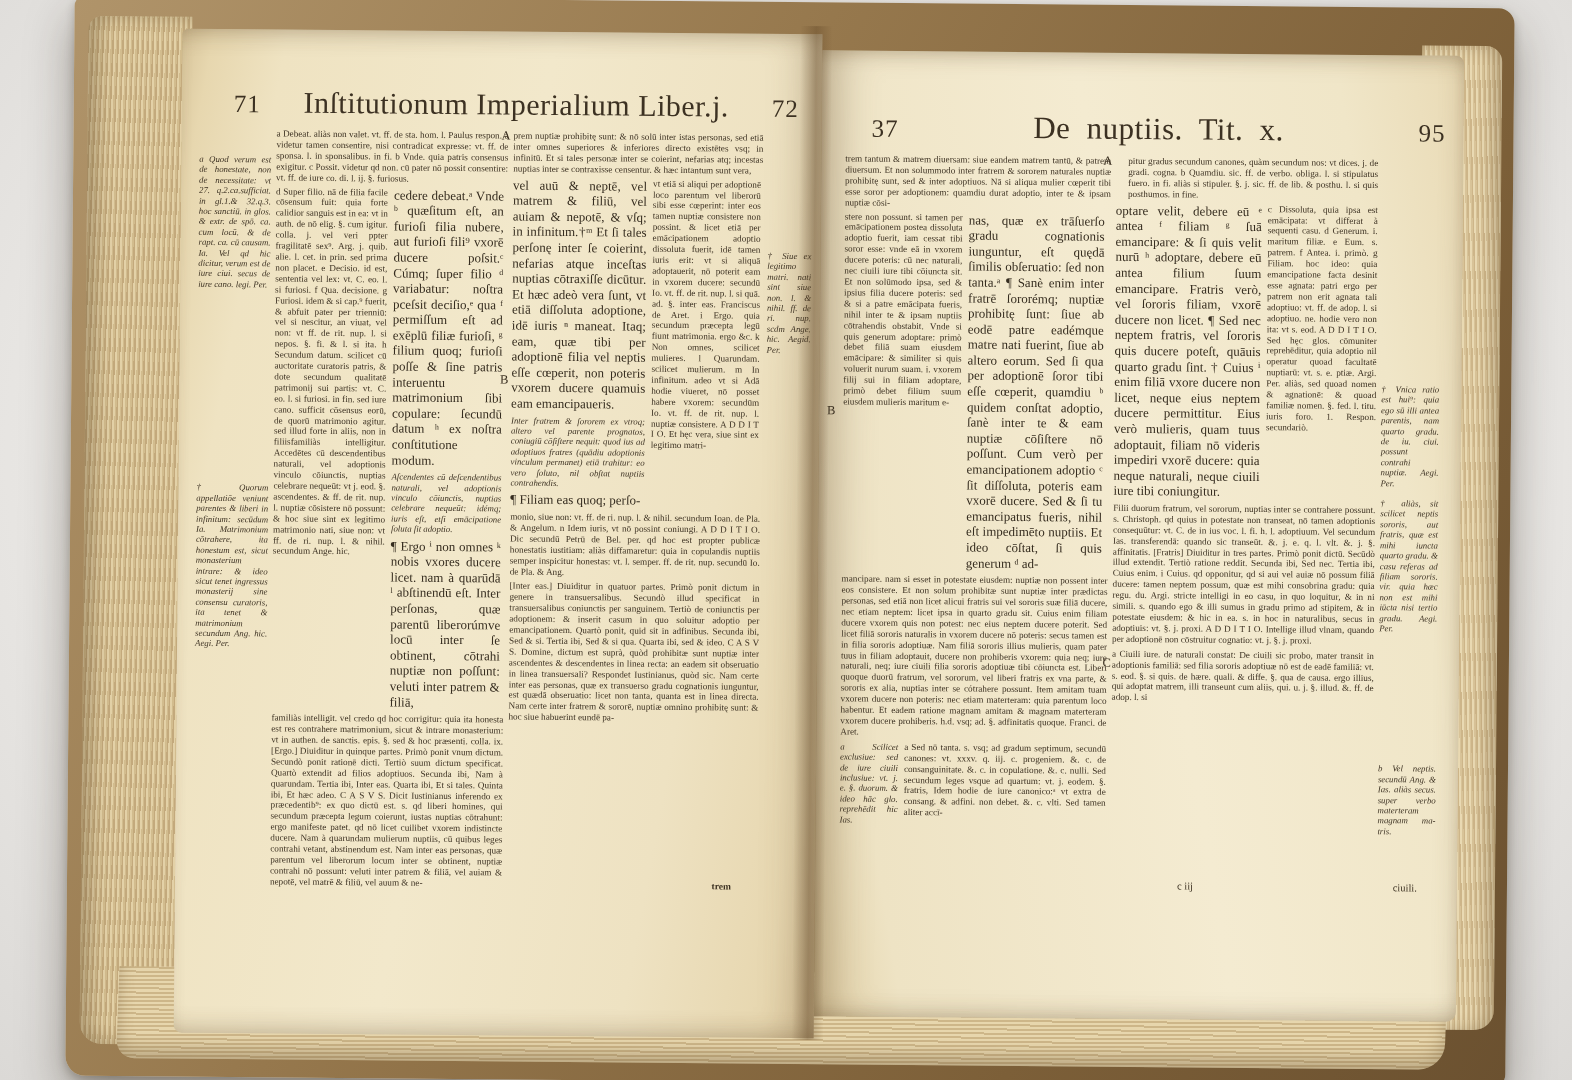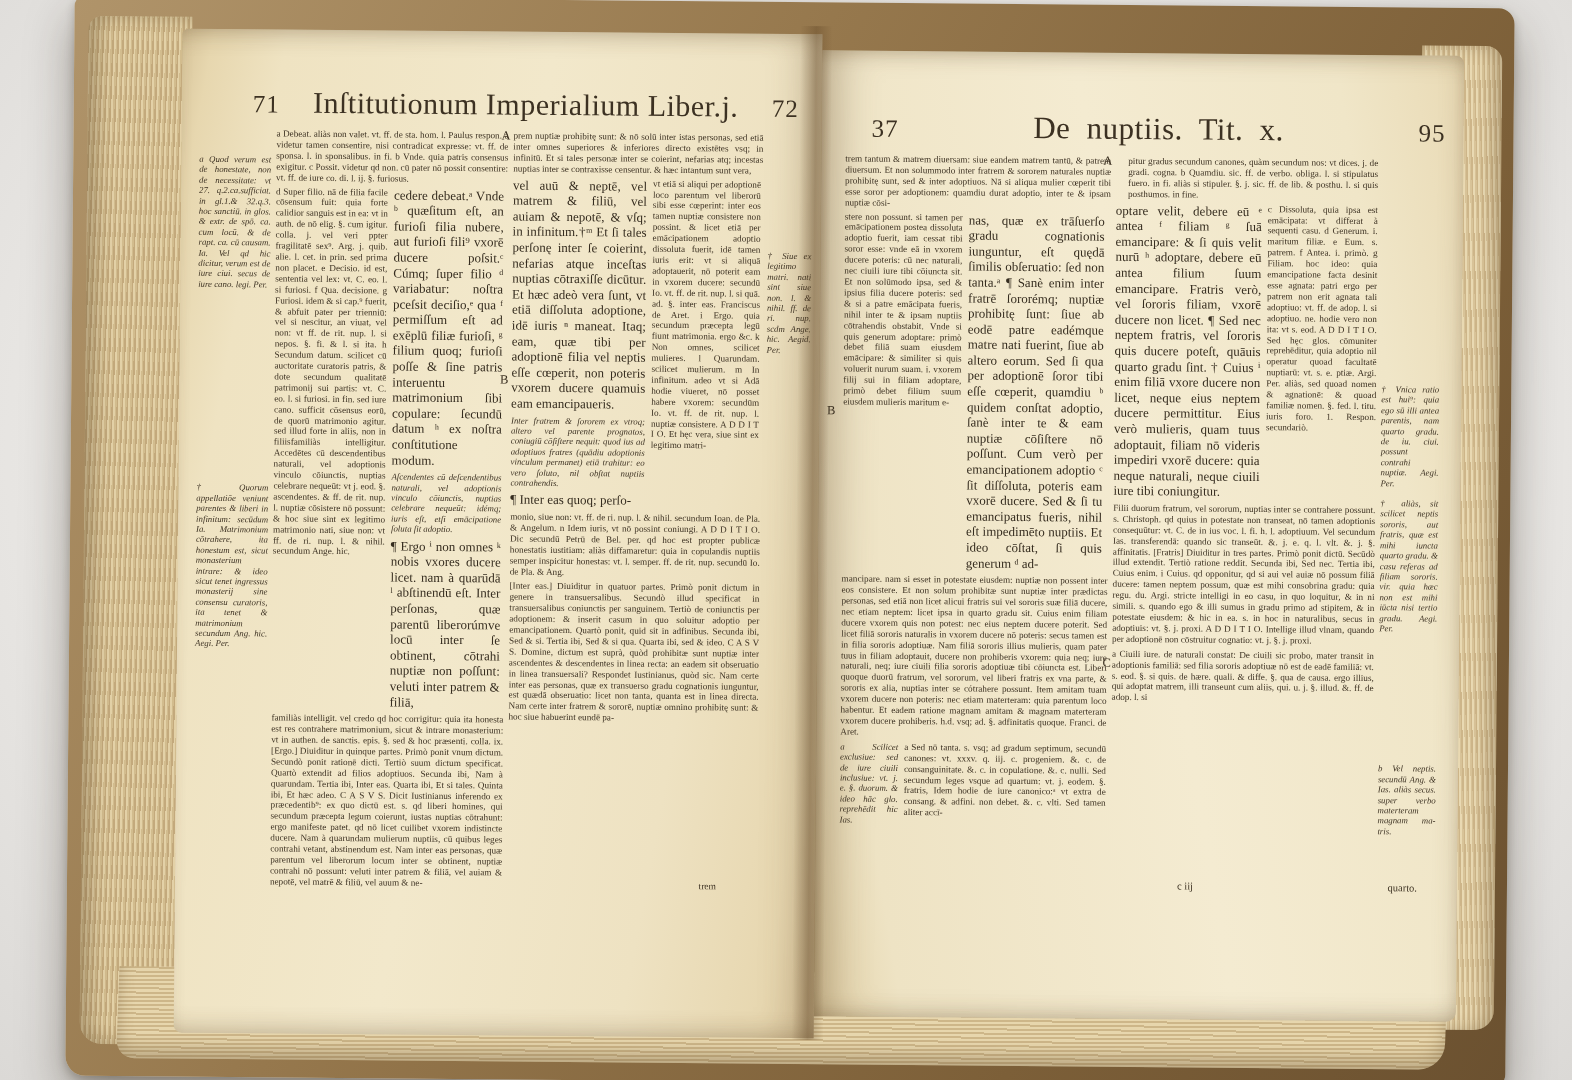--- a/index.html
+++ b/index.html
@@ -69,40 +69,40 @@
   .fm .it{margin-bottom:9px;}
   .colA{width:232px;flex:0 0 auto;position:relative;}
   .colB{width:250px;flex:0 0 auto;position:relative;}
   .gn{width:44px;flex:0 0 auto;padding-top:118px;}
   .split{display:flex;gap:6px;align-items:flex-start;margin-top:3px;}
   .split .sub-sm{flex:0 0 auto;}
   .split .sub-lg{flex:0 0 auto;}
   .mletter{position:absolute;font-size:12.5px;color:#3c3122;}
   .blk{margin-top:4px;}
   .catchword{position:absolute;font-size:9.5px;}
-  .pl-catch{right:99px;bottom:146px;}
+  .pl-catch{right:84px;bottom:146px;font-weight:bold;}
   .sig-row{position:absolute;left:322px;bottom:128px;width:240px;display:flex;justify-content:space-between;font-size:10.5px;padding:0 14px 0 40px;}
   .rp-col1{width:266px;flex:0 0 auto;position:relative;}
   .rp-col2{width:262px;flex:0 0 auto;position:relative;}
   .rp-fm{width:58px;flex:0 0 auto;padding-top:226px;}
   .rp-fm .it{margin-bottom:10px;}
   .note-row{display:flex;gap:6px;align-items:flex-start;margin-top:4px;}
 </style>
 </head>
 <body>
 
 <div class="book">
   <div class="cover"></div>
   <div class="edge-left"></div>
   <div class="edge-right"></div>
   <div class="edge-bottom"></div>
 
   <div class="page page-left">
     <div class="hdr">
-      <div class="pgno" style="margin-left:53px">71</div>
+      <div class="pgno" style="margin-left:34px">71</div>
       <div class="ttl">Inſtitutionum Imperialium Liber.j.</div>
       <div class="pgno" style="margin-right:9px">72</div>
     </div>
     <div class="body-row">
       <div class="fm">
         <div class="it" style="padding-top:26px">a Quod verum est de honestate, non de necessitate: vt 27. q.2.ca.sufficiat. in gl.1.&amp; 32.q.3. hoc sanctiū. in glos. &amp; extr. de spō. ca. cum locū. &amp; de rapt. ca. cū causam. Ia. Vel qd hic dicitur, verum est de iure ciui. secus de iure cano. legi. Per.</div>
         <div class="it" style="padding-top:184px">† Quorum appellatiōe veniunt parentes &amp; liberi in infinitum: secūdum Ia. Matrimonium cōtrahere, ita honestum est, sicut monasterium intrare: &amp; ideo sicut tenet ingressus monasterij sine consensu curatoris, ita tenet &amp; matrimonium secundum Ang. hic. Aegi. Per.</div>
       </div>
       <div class="colA">
         <div class="mletter" style="right:-2px;top:-2px">A</div>
@@ -117,21 +117,21 @@
           </div>
         </div>
         <div class="sm blk">familiàs intelligit. vel credo qd hoc corrigitur: quia ita honesta est res contrahere matrimonium, sicut &amp; intrare monasterium: vt in authen. de sanctis. epis. §. sed &amp; hoc præsenti. colla. ix. [Ergo.] Diuiditur in quinque partes. Primò ponit vnum dictum. Secundò ponit rationē dicti. Tertiò suum dictum specificat. Quartò extendit ad filios adoptiuos. Secunda ibi, Nam à quarundam. Tertia ibi, Inter eas. Quarta ibi, Et si tales. Quinta ibi, Et hæc adeo. C A S V S. Dicit Iustinianus inferendo ex præcedentib⁹: ex quo dictū est. s. qd liberi homines, qui secundum præcepta legum coierunt, iustas nuptias cōtrahunt: ergo manifeste patet. qd nō licet cuilibet vxorem indistincte ducere. Nam à quarundam mulierum nuptiis, cū quibus leges contrahi vetant, abstinendum est. Nam inter eas personas, quæ parentum vel liberorum locum inter se obtinent, nuptiæ contrahi nō possunt: veluti inter patrem &amp; filiā, vel auiam &amp; nepotē, vel matrē &amp; filiū, vel auum &amp; ne-</div>
       </div>
       <div class="colB">
         <div class="sm">prem nuptiæ prohibitę sunt: &amp; nō solū inter istas personas, sed etiā inter omnes superiores &amp; inferiores directo existētes vsq; in infinitū. Et si tales personæ inter se coierint, nefarias atq; incestas nuptias inter se contraxisse censentur. &amp; hæc intantum sunt vera,</div>
         <div class="split">
           <div class="sub-lg" style="width:134px">
             <div class="lg">vel auū &amp; neptē, vel matrem &amp; filiū, vel auiam &amp; nepotē, &amp; vſq; in infinitum.†ᵐ Et ſi tales perſonę inter ſe coierint, nefarias atque inceſtas nuptias cōtraxiſſe dicūtur. Et hæc adeò vera ſunt, vt etiā diſſoluta adoptione, idē iuris ⁿ maneat. Itaq; eam, quæ tibi per adoptionē filia vel neptis eſſe cœperit, non poteris vxorem ducere quamuis eam emancipaueris.</div>
             <div class="it blk">Inter fratrem &amp; ſororem ex vtroq; altero vel parente prognatos, coniugiū cōſiſtere nequit: quod ius ad adoptiuos fratres (quādiu adoptionis vinculum permanet) etiā trahitur: eo vero ſoluto, nil obſtat nuptiis contrahendis.</div>
-            <div class="lg blk">¶ Inter eas quoq; perſo-</div>
+            <div class="lg blk">¶ Filiam eas quoq; perſo-</div>
           </div>
           <div class="sub-sm sm" style="width:108px">vt etiā si aliqui per adoptionē loco parentum vel liberorū sibi esse cœperint: inter eos tamen nuptiæ consistere non possint. &amp; licet etiā per emācipationem adoptio dissoluta fuerit, idē tamen iuris erit: vt si aliquā adoptauerit, nō poterit eam in vxorem ducere: secundū Io. vt. ff. de rit. nup. l. si quā. ad. §. inter eas. Franciscus de Aret. i Ergo. quia secundum præcepta legū fiunt matrimonia. ergo &amp;c. k Non omnes, scilicet mulieres. l Quarundam. scilicet mulierum. m In infinitum. adeo vt si Adā hodie viueret, nō posset habere vxorem: secundūm Io. vt. ff. de rit. nup. l. nuptiæ consistere. A D D I T I O. Et hęc vera, siue sint ex legitimo matri-</div>
         </div>
         <div class="sm blk">monio, siue non: vt. ff. de ri. nup. l. &amp; nihil. secundum Ioan. de Pla. &amp; Angelum. n Idem iuris, vt nō possint coniungi. A D D I T I O. Dic secundū Petrū de Bel. per. qd hoc est propter publicæ honestatis iustitiam: aliàs diffamaretur: quia in copulandis nuptiis semper inspicitur honestas: vt. l. semper. ff. de rit. nup. secundū Io. de Pla. &amp; Ang.</div>
         <div class="sm blk">[Inter eas.] Diuiditur in quatuor partes. Primò ponit dictum in genere in transuersalibus. Secundò illud specificat in transuersalibus coniunctis per sanguinem. Tertiò de coniunctis per adoptionem: &amp; inserit casum in quo soluitur adoptio per emancipationem. Quartò ponit, quid sit in adfinibus. Secunda ibi, Sed &amp; si. Tertia ibi, Sed &amp; si qua. Quarta ibi, sed &amp; ideo. C A S V S. Domine, dictum est suprà, quòd prohibitæ sunt nuptiæ inter ascendentes &amp; descendentes in linea recta: an eadem sit obseruatio in linea transuersali? Respondet Iustinianus, quòd sic. Nam certe inter eas personas, quæ ex transuerso gradu cognationis iunguntur, est quædā obseruatio: licet non tanta, quanta est in linea directa. Nam certe inter fratrem &amp; sororē, nuptiæ omnino prohibitę sunt: &amp; hoc siue habuerint eundē pa-</div>
       </div>
       <div class="gn">
         <div class="it">† Siue ex legitimo matri. nati sint siue non. l. &amp; nihil. ff. de ri. nup. scdm Ange. hic. Aegid. Per.</div>
       </div>
     </div>
@@ -174,18 +174,18 @@
         <div class="sm blk">a Ciuili iure. de naturali constat: De ciuili sic probo, mater transit in adoptionis familiā: sed filia sororis adoptiuæ nō est de eadē familiā: vt. s. eod. §. si quis. de hære. quali. &amp; diffe. §. qua de causa. ergo illius, qui adoptat matrem, illi transeunt cum aliis, qui. u. j. §. illud. &amp;. ff. de adop. l. si</div>
       </div>
       <div class="rp-fm">
         <div class="it">† Vnica ratio est hui⁹: quia ego sū illi antea parentis, nam quarto gradu. de iu. ciui. possunt contrahi nuptiæ. Aegi. Per.</div>
         <div class="it">† aliàs, sit scilicet neptis sororis, aut fratris, quæ est mihi iuncta quarto gradu. &amp; casu referas ad filiam sororis. vir. quia hæc non est mihi iūcta nisi tertio gradu. Aegi. Per.</div>
         <div class="it" style="padding-top:120px">b Vel neptis. secundū Ang. &amp; Ias. aliàs secus. super verbo materteram magnam ma-tris.</div>
       </div>
     </div>
     <div class="sig-row">
       <span>c iij</span>
-      <span>quarto.</span>
+      <span>ciuili.</span>
     </div>
   </div>
 
   <div class="gutter-shadow"></div>
 </div>
 
 </body></html>

